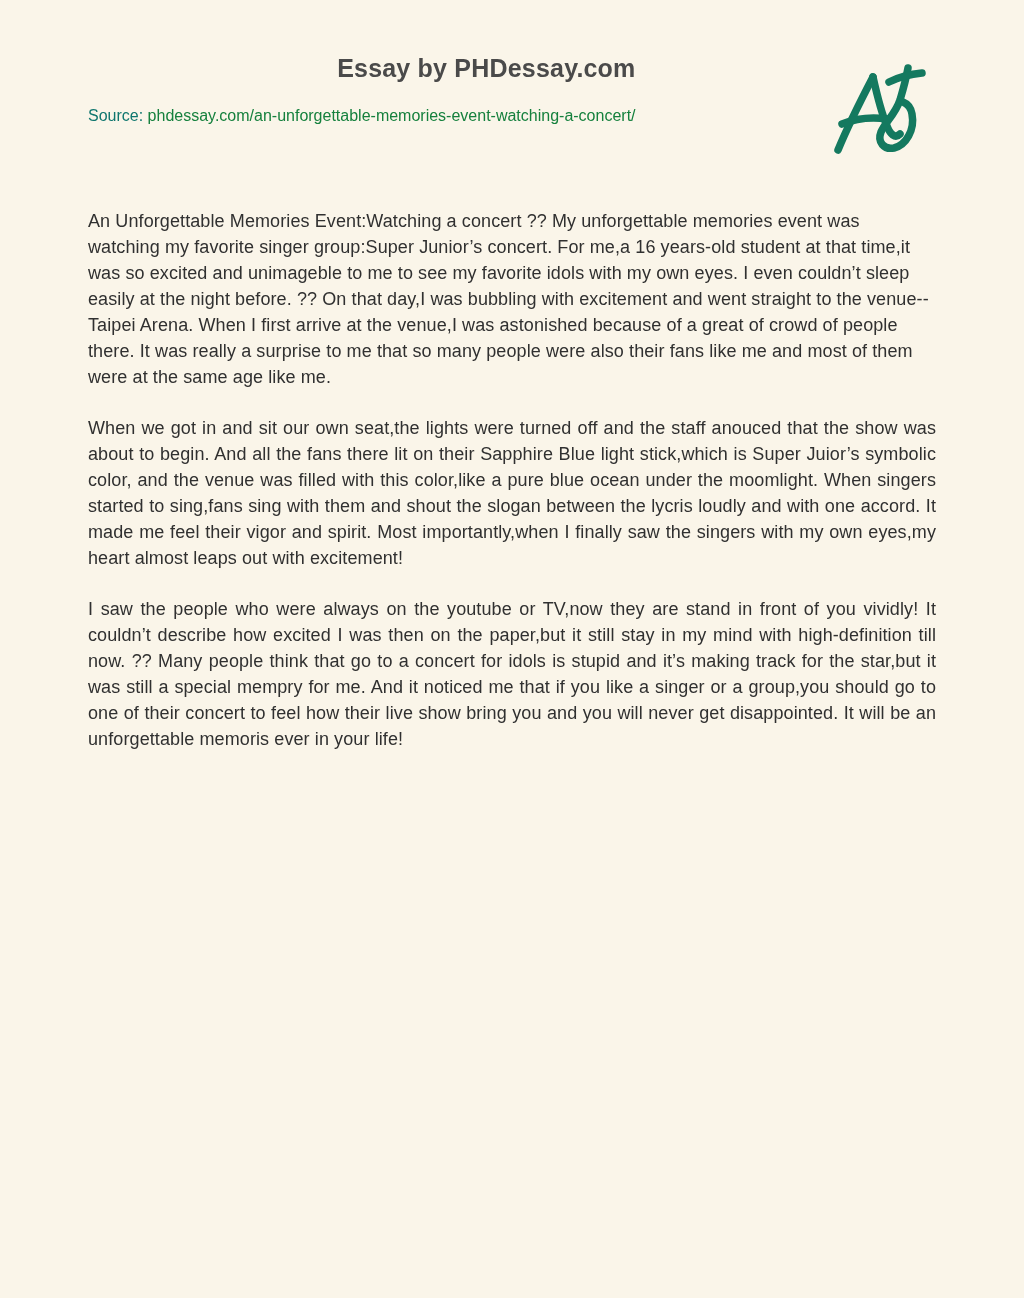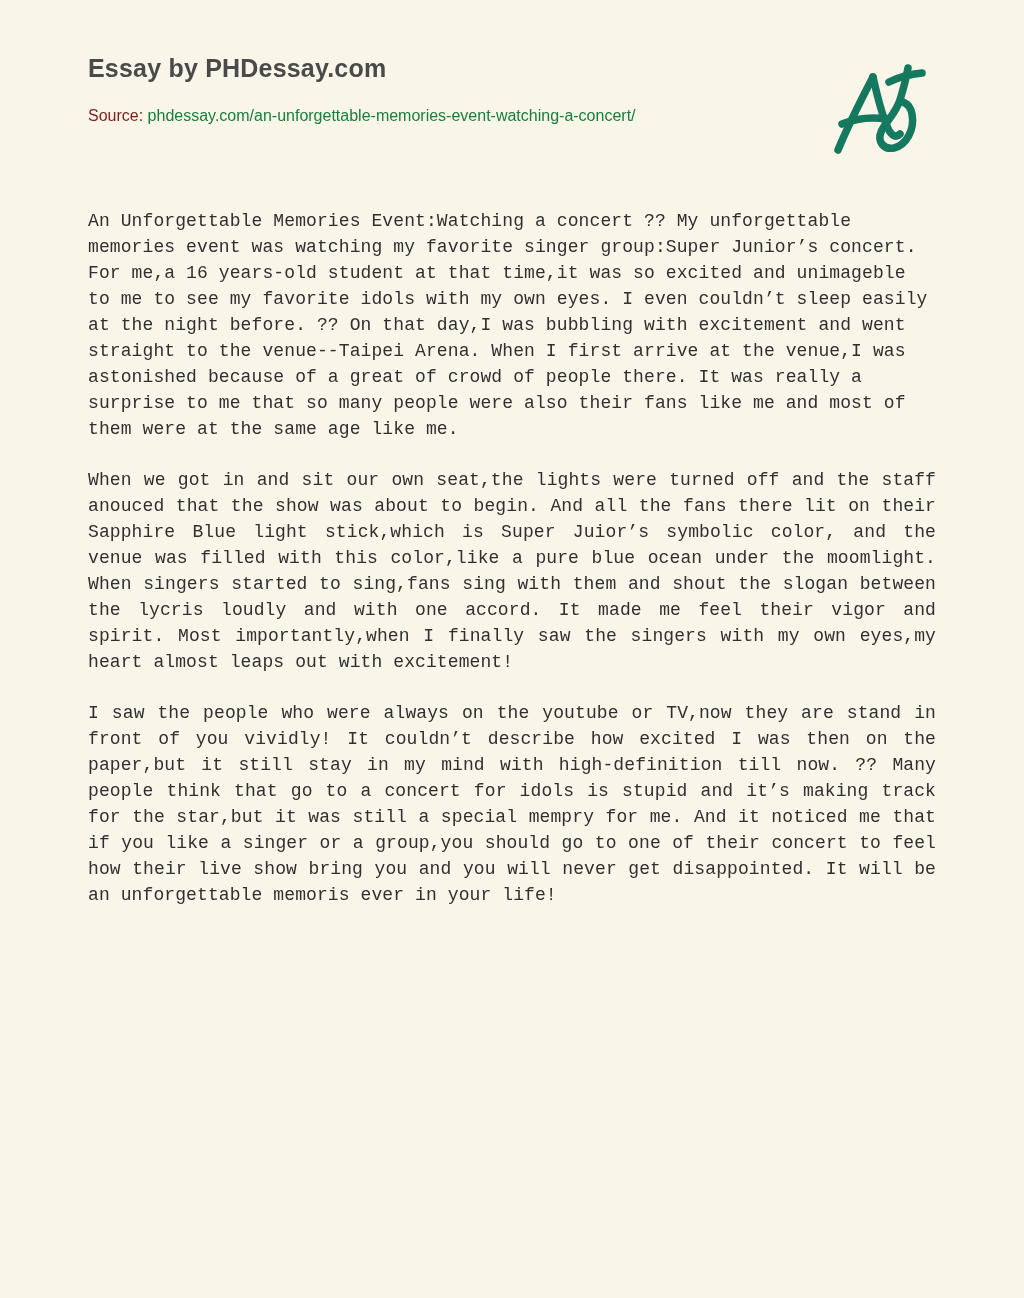--- a/index.html
+++ b/index.html
@@ -14,35 +14,36 @@
     height: 1298px;
     box-sizing: border-box;
     background: #faf5e9;
     padding: 50px 88px 0 88px;
     overflow: hidden;
   }
   .header {
     display: flex;
     justify-content: space-between;
     align-items: flex-start;
+    text-align: right;
   }
   .byline {
     font-size: 25px;
     font-weight: 700;
     color: #4a4a4a;
     letter-spacing: 0.2px;
     padding-top: 4px;
   }
   .source-line {
     margin-top: 24px;
     font-size: 16px;
     color: #8c8c8c;
   }
   .source-label {
-    color: #7f1d1d;
+    color: #0f766e;
   }
   .source-link {
     color: #15803d;
     text-decoration: none;
     font-weight: 500;
   }
   .logo {
     width: 100px;
     height: 100px;
     margin-top: 10px;
@@ -53,21 +54,20 @@
   .title {
     margin: 46px 0 0 0;
     font-size: 29px;
     line-height: 34px;
     font-weight: 700;
     color: #1b1b1b;
     letter-spacing: 0.2px;
   }
   .essay {
     margin-top: 48px;
-    font-family: Liberation Mono, monospace;
   }
   .para {
     margin: 0 0 25px 0;
     font-size: 18px;
     line-height: 26px;
     color: #303030;
     letter-spacing: 0.1px;
   }
   .align-left { text-align: left; }
   .justify { text-align: justify; }

